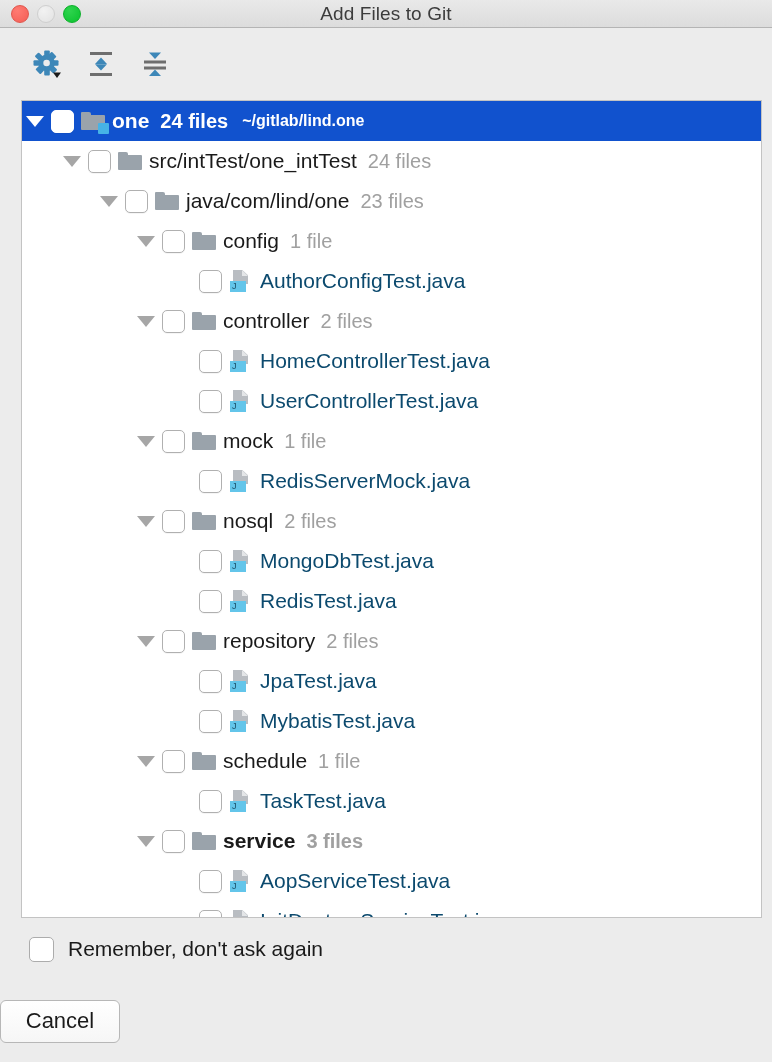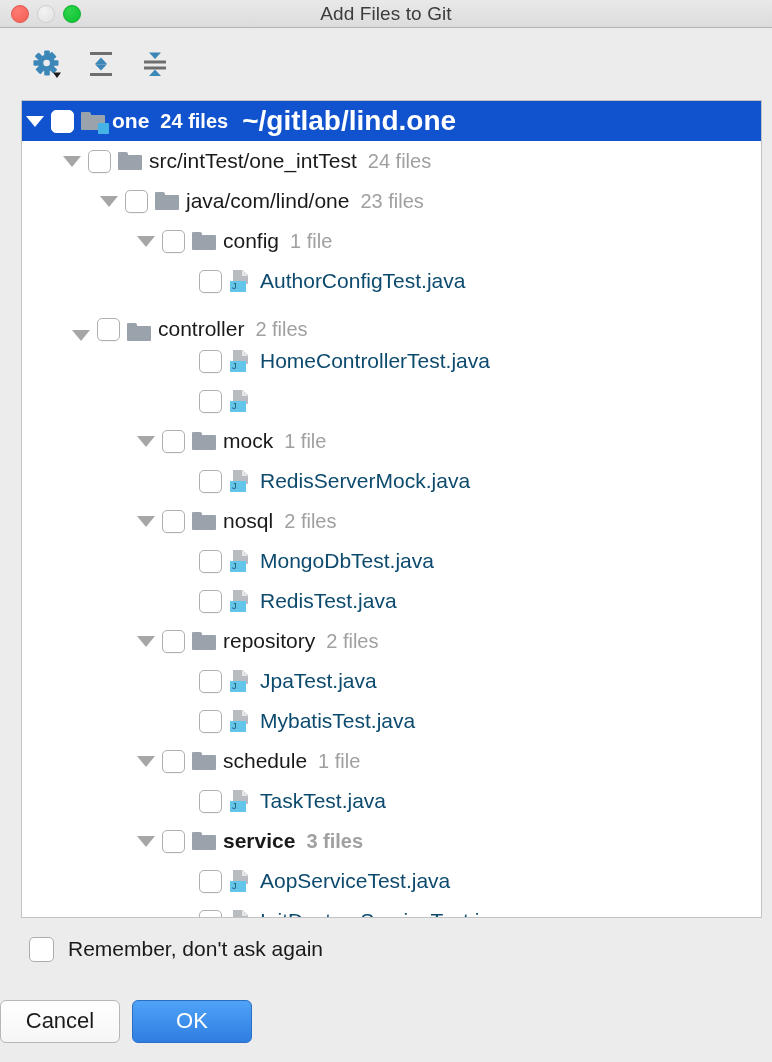--- a/index.html
+++ b/index.html
@@ -208,21 +208,21 @@
   .label.file { color: #0c4a6e; }
 
   .count {
     font-size: 20px;
     color: #a0a0a0;
     padding-left: 11px;
   }
   .row.selected .count { color: #ffffff; font-weight: 700; }
 
   .path {
-    font-size: 28px;
+    font-size: 16px;
     color: #ffffff;
     padding-left: 14px;
     font-weight: 700;
   }
 
   
   .remember-row {
     flex: 0 0 62px;
     display: flex;
     align-items: center;
@@ -399,21 +399,21 @@
             <span class="javafile">
               <span class="page"></span>
               <span class="fold"></span>
               <span class="jbox">
                 <span>J</span>
               </span>
             </span>
           </div>
           <span class="label file">AuthorConfigTest.java</span>
         </div>
-        <div class="row" style="padding-left: 46px; align-items: flex-end;">
+        <div class="row" style="padding-left: 111px;">
           <div class="twisty">
             <span class="caret"></span>
           </div>
           <div class="cbox">
             <span class="cb"></span>
           </div>
           <div class="ficon">
             <span class="folder">
               <span class="tab"></span>
               <span class="body"></span>
@@ -445,20 +445,21 @@
           </div>
           <div class="ficon">
             <span class="javafile">
               <span class="page"></span>
               <span class="fold"></span>
               <span class="jbox">
                 <span>J</span>
               </span>
             </span>
           </div>
+          <span class="label file">UserControllerTest.java</span>
         </div>
         <div class="row" style="padding-left: 111px;">
           <div class="twisty">
             <span class="caret"></span>
           </div>
           <div class="cbox">
             <span class="cb"></span>
           </div>
           <div class="ficon">
             <span class="folder">
@@ -661,16 +662,15 @@
       </div>
   </div>
 
   <div class="remember-row">
     <span class="cb2"></span>
     <span class="remember-label">Remember, don't ask again</span>
   </div>
 
   <div class="button-row">
     <div class="btn">Cancel</div>
-    <div class="btn primary">OK</div>
   </div>
 
 </div>
 
 </body></html>

